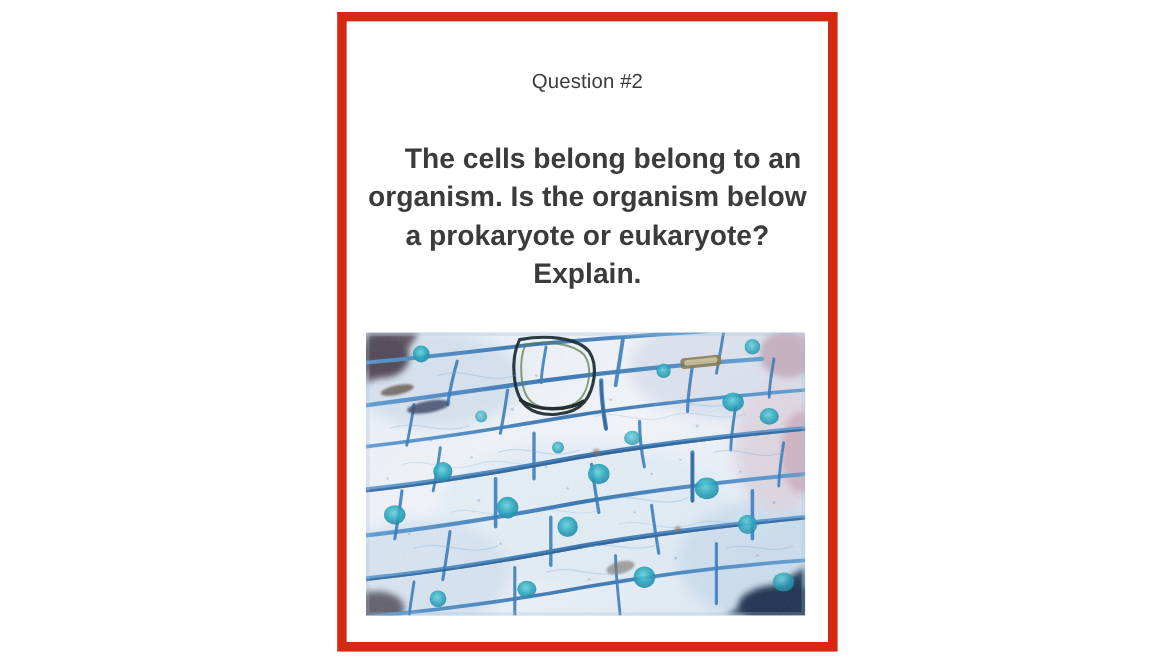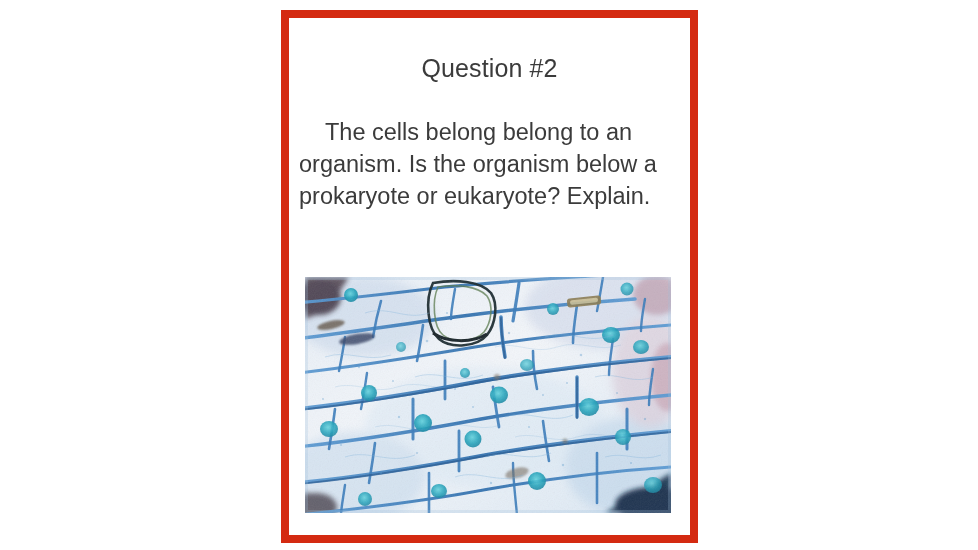--- a/index.html
+++ b/index.html
@@ -40,39 +40,40 @@
     box-sizing: border-box;
     background: #ffffff;
   }
 
   #slide-title {
     position: absolute;
     left: 0;
     right: 0;
     top: 35px;
     text-align: center;
-    font-size: 25px;
+    font-size: 17px;
     line-height: 30px;
     color: #3b3b3b;
     font-family: "Liberation Sans", sans-serif;
     letter-spacing: 0.1px;
     font-weight: 400;
   }
 
   #slide-question {
     position: absolute;
     left: 10px;
     right: 10px;
     top: 98px;
+    text-align: center;
     font-size: 23.5px;
     line-height: 32px;
     color: #3b3b3b;
     font-family: "Liberation Sans", sans-serif;
     text-indent: 26px;
-    font-weight: 400;
+    font-weight: 700;
   }
 
   
   #micrograph-figure {
     position: absolute;
     left: 16px;
     top: 259px;
     width: 366px;
     height: 236px;
     overflow: hidden;

